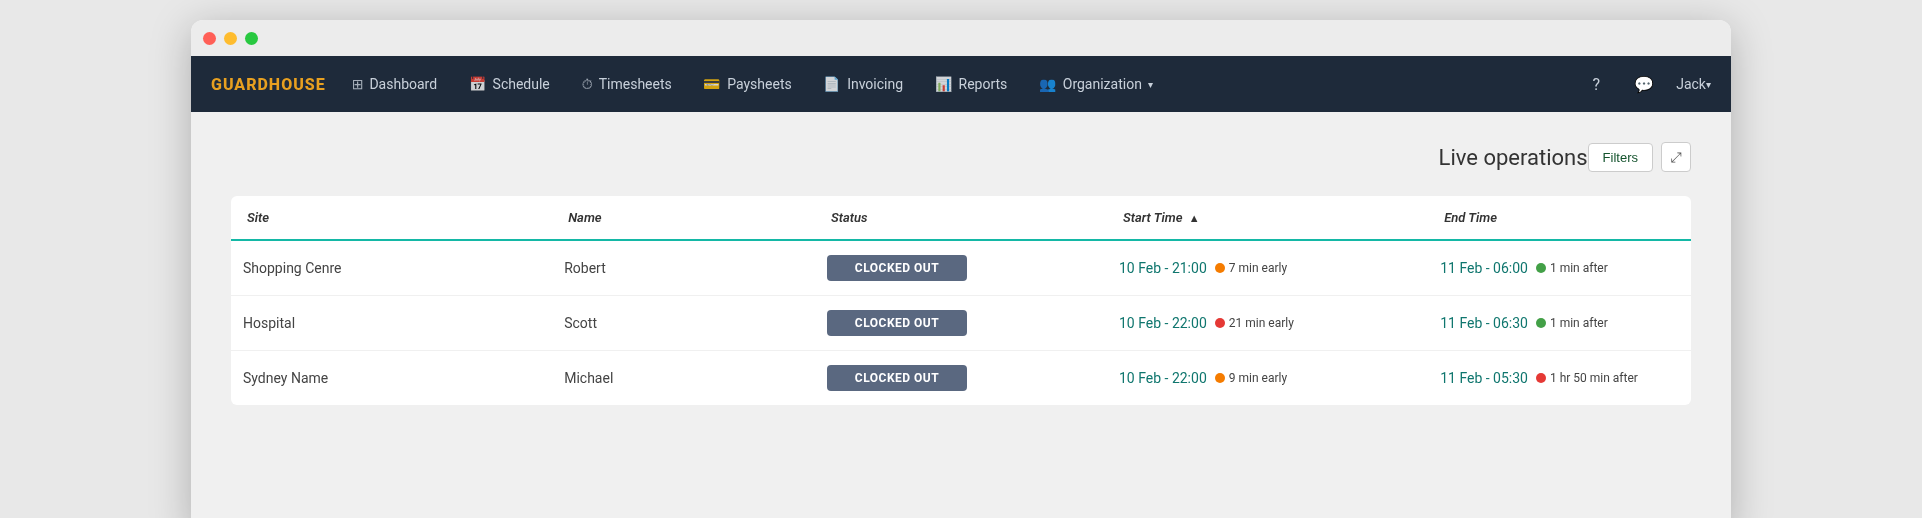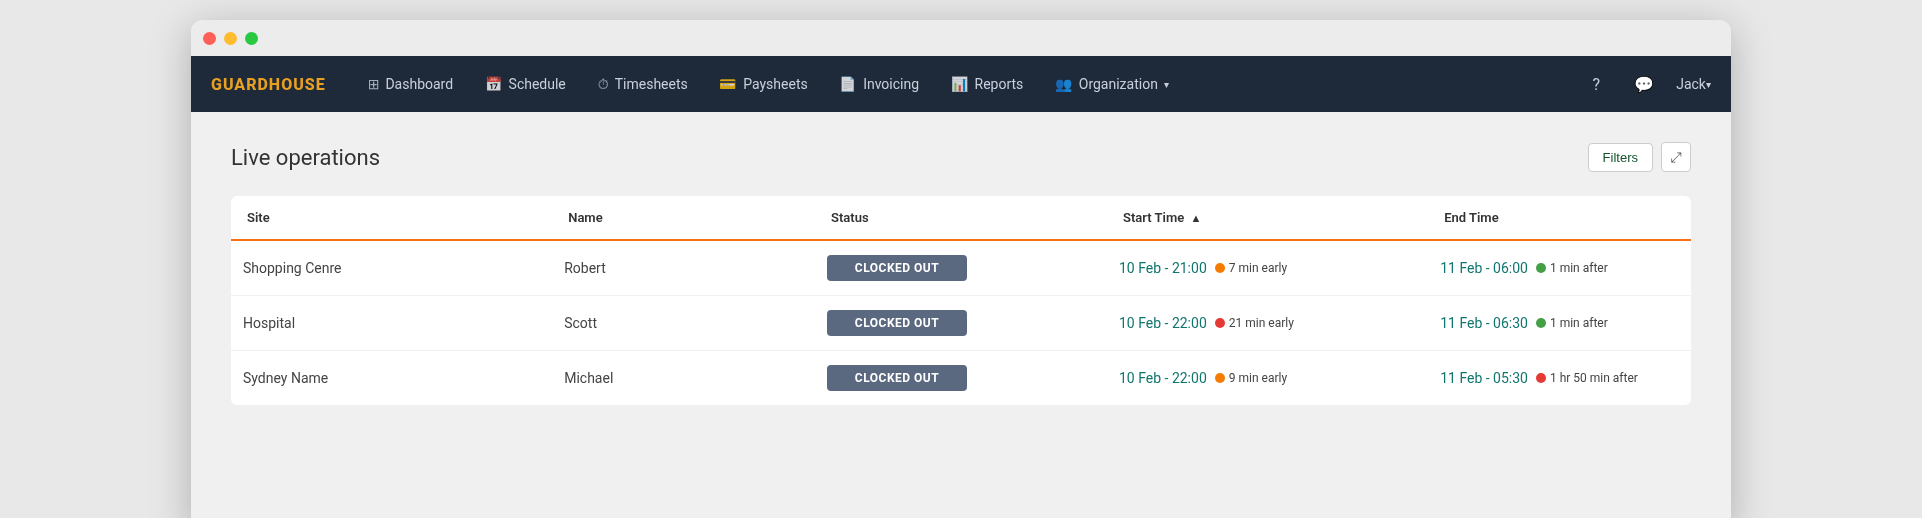--- a/index.html
+++ b/index.html
@@ -42,21 +42,21 @@
       display: flex;
       align-items: center;
       padding: 0 20px;
       height: 56px;
     }
     .brand {
       color: #e8a020;
       font-weight: 800;
       font-size: 16px;
       letter-spacing: 1px;
-      margin-right: 28px;
+      margin-right: 12px;
       text-transform: uppercase;
     }
     .nav-items {
       display: flex;
       align-items: center;
       gap: 4px;
       flex: 1;
     }
     .nav-item {
       color: #c8d0da;
@@ -94,21 +94,21 @@
 
     
     .main-content {
       background: #f0f0f0;
       padding: 30px 40px;
       min-height: 420px;
     }
     .page-header {
       display: flex;
       align-items: center;
-      justify-content: space-between;
+      justify-content: flex-end;
       margin-bottom: 24px;
     }
     .page-title {
       font-size: 22px;
       color: #333;
       font-weight: 400;
     }
     .header-actions {
       display: flex;
       align-items: center;
@@ -138,21 +138,22 @@
     .table-container {
       background: #fff;
       border-radius: 6px;
       overflow: hidden;
     }
     table {
       width: 100%;
       border-collapse: collapse;
     }
     thead tr {
-      border-bottom: 2px solid #f97316;
+      border-bottom: 2px solid #14b8a6;
+      font-style: italic;
     }
     thead th {
       text-align: left;
       padding: 14px 16px;
       font-size: 13px;
       font-weight: 600;
       color: #333;
     }
     tbody tr {
       border-bottom: 1px solid #f0f0f0;

